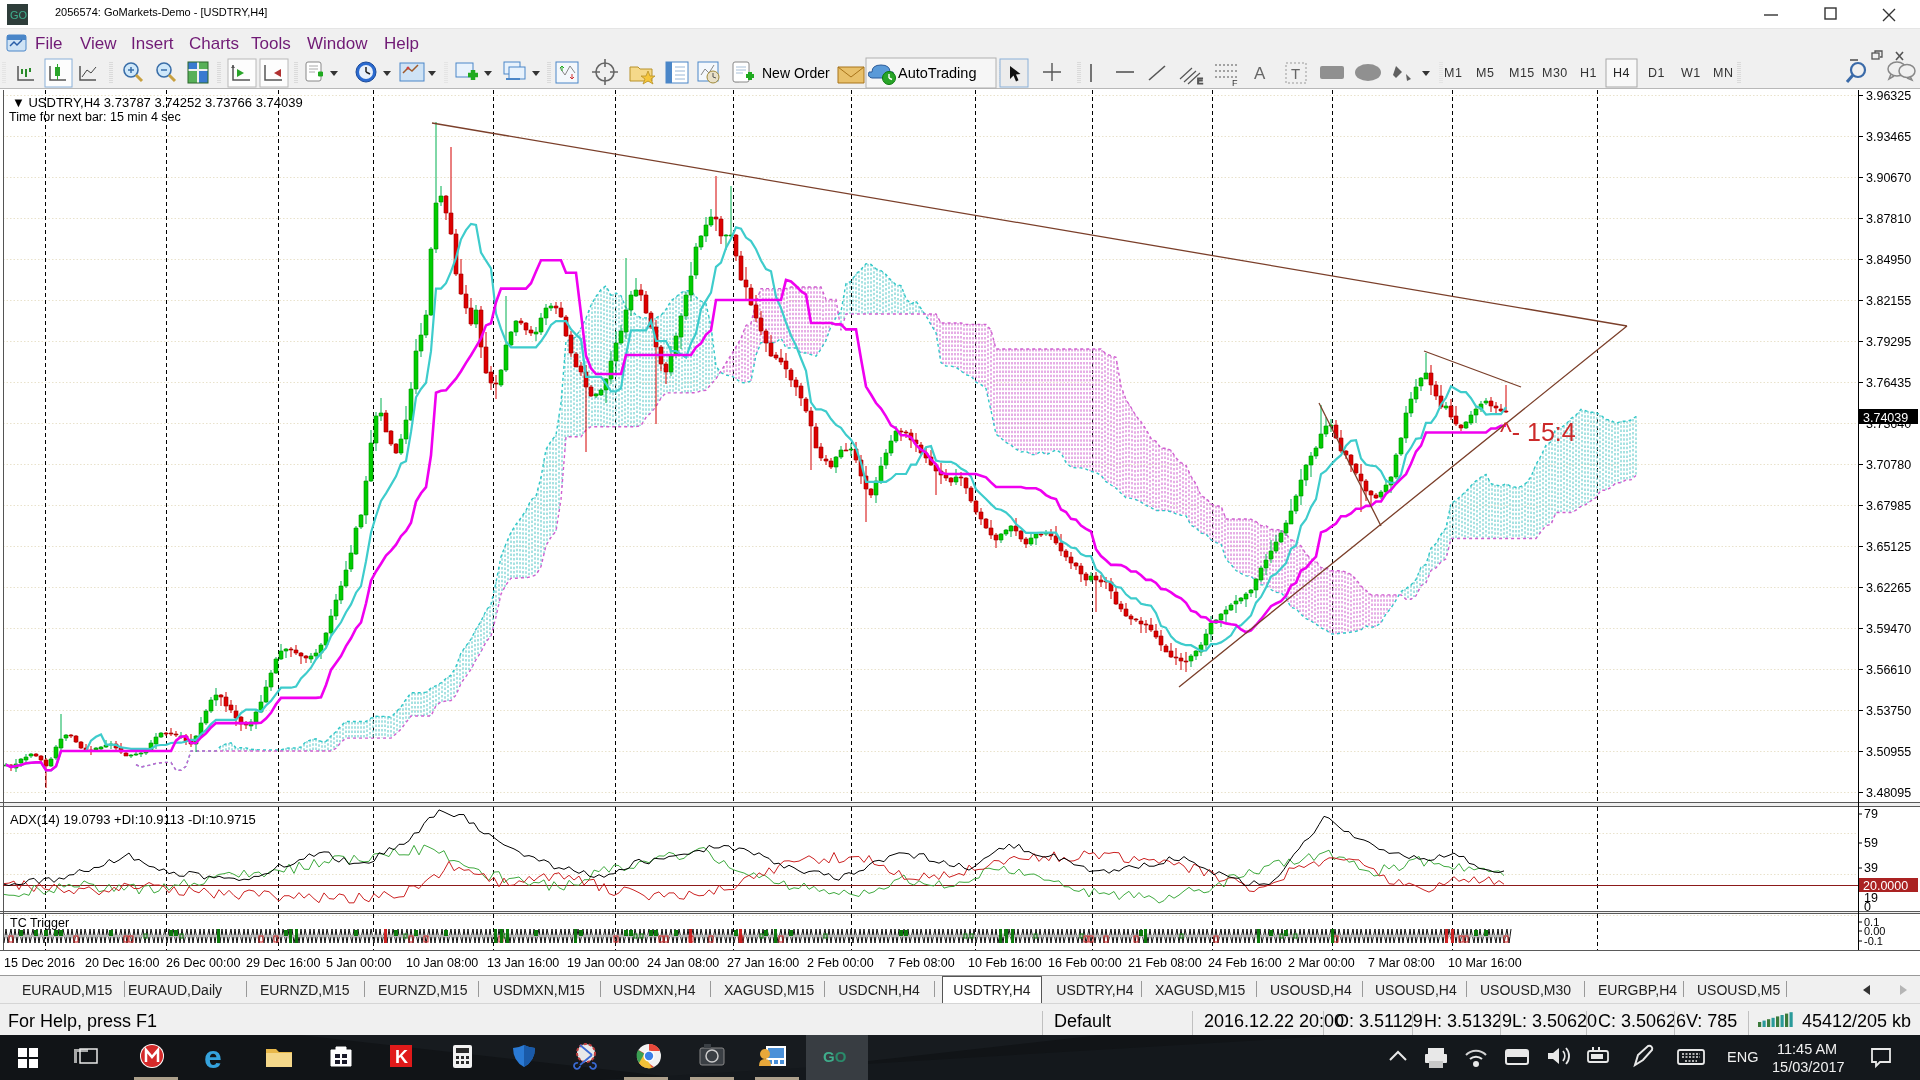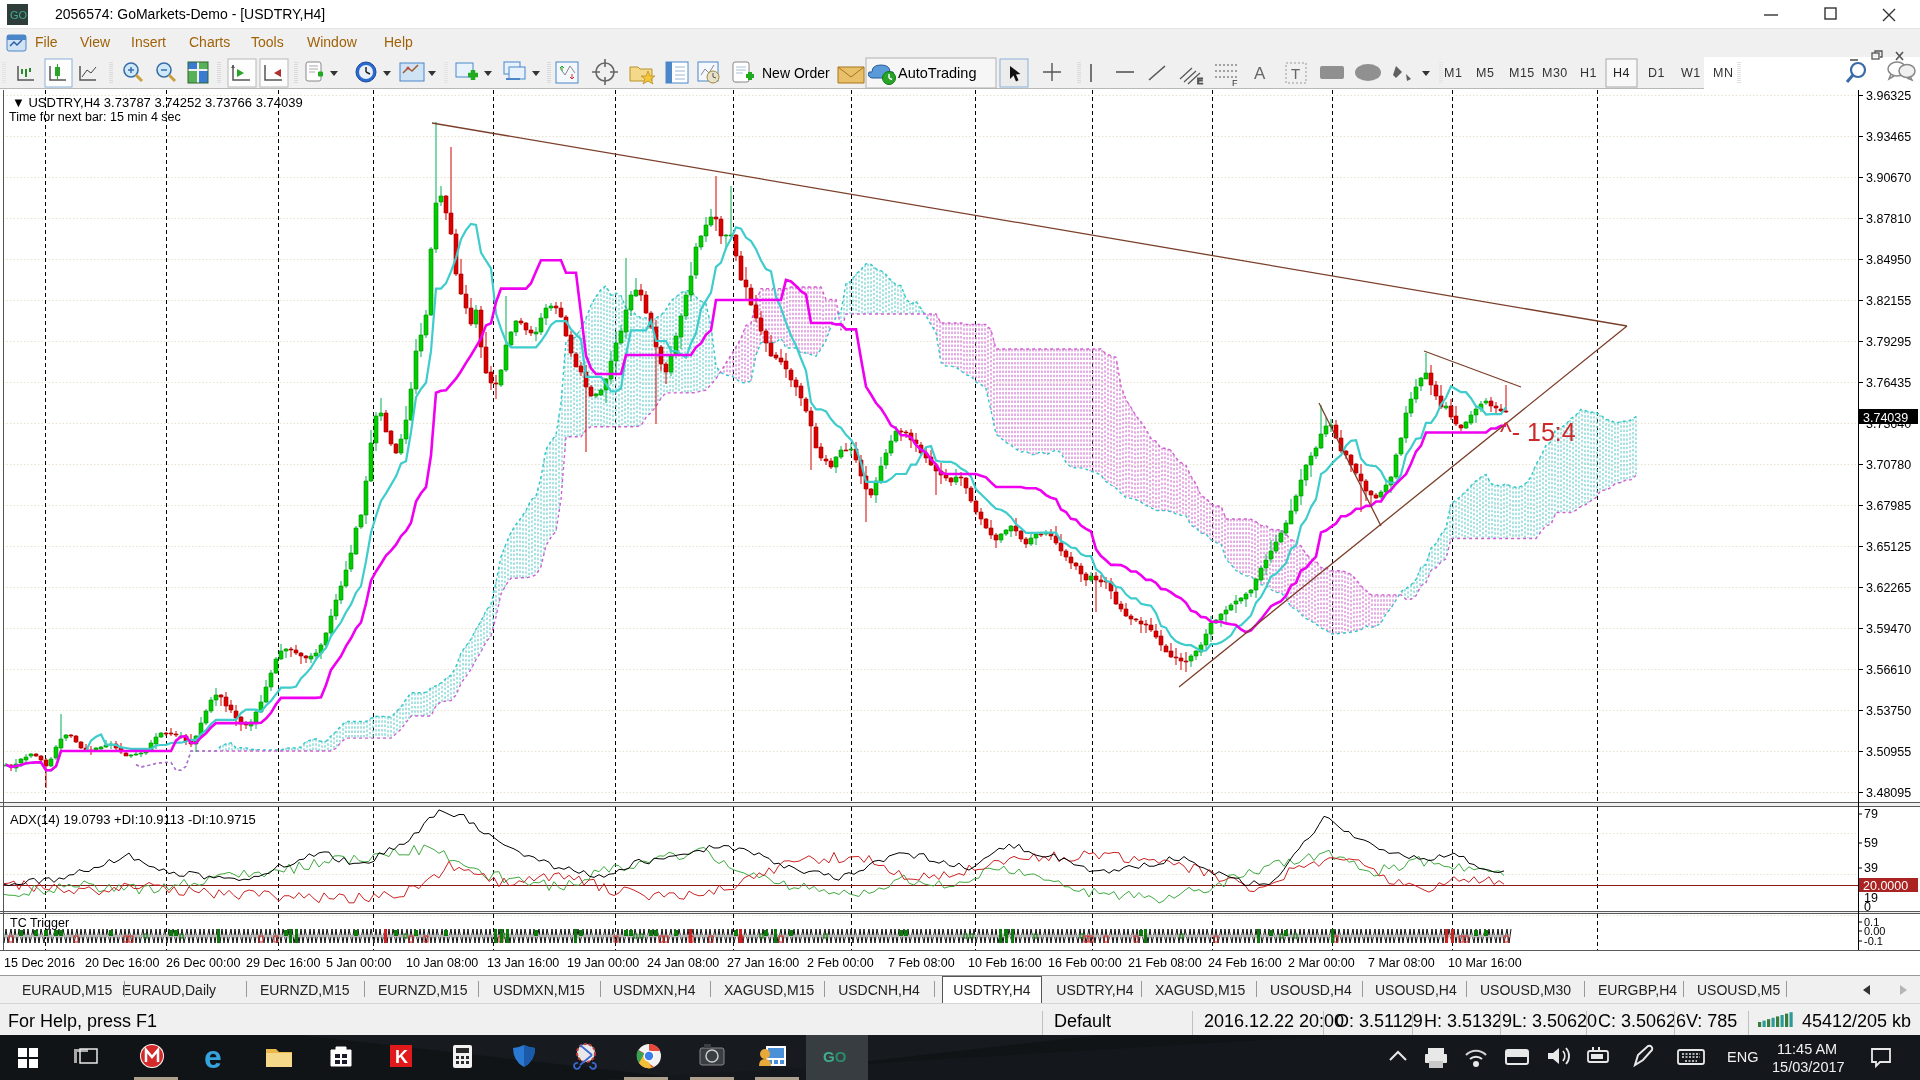--- a/index.html
+++ b/index.html
@@ -1,20 +1,20 @@
 <!DOCTYPE html>
 <html><head><meta charset="utf-8"><style>
 *{margin:0;padding:0;box-sizing:border-box}
 body{width:1920px;height:1080px;overflow:hidden;font-family:"Liberation Sans",sans-serif;background:#fff;position:relative}
 .abs{position:absolute}
 .titlebar{left:0;top:0;width:1920px;height:29px;background:#fff;border-bottom:1px solid #e5e5e5}
-.title-txt{left:55px;top:6px;font-size:14px;color:#000}
+.title-txt{left:55px;top:6px;font-size:11px;color:#000}
 .menubar{left:0;top:29px;width:1920px;height:28px;background:#f0f0f0}
-.menubar span{position:absolute;top:5px;font-size:14px;color:#a16207}
-.toolbar{left:0;top:57px;width:1704px;height:32px;background:#f0f0f0;border-bottom:1px solid #b8b8b8}
+.menubar span{position:absolute;top:5px;font-size:17px;color:#701a75}
+.toolbar{left:0;top:57px;width:1920px;height:32px;background:#f0f0f0;border-bottom:1px solid #b8b8b8}
 .tabs{left:0;top:975px;width:1920px;height:28px;background:#f0f0f0;border-top:1px solid #999}
 .tab{position:absolute;top:1px;height:25px;font-size:14px;color:#222;padding:5px 0 0 0;text-align:center}
 .tabsep{position:absolute;top:5px;width:1px;height:16px;background:#999}
 .statusbar{left:0;top:1003px;width:1920px;height:32px;background:#f0f0f0;border-top:1px solid #d5d5d5}
 .statusbar div{position:absolute;top:7px;font-size:18px;color:#000}
 .ssep{position:absolute;top:4px;width:1px;height:24px;background:#c0c0c0}
 .taskbar{left:0;top:1035px;width:1920px;height:45px;background:#111417}
 </style></head><body>
 <div class="abs titlebar"></div>
 <svg class="abs" style="left:7px;top:4px" width="21" height="21">
@@ -403,21 +403,21 @@
 <text x="968" y="967" font-size="12.5" fill="#000">10 Feb 16:00</text>
 <text x="1048" y="967" font-size="12.5" fill="#000">16 Feb 00:00</text>
 <text x="1128" y="967" font-size="12.5" fill="#000">21 Feb 08:00</text>
 <text x="1208" y="967" font-size="12.5" fill="#000">24 Feb 16:00</text>
 <text x="1288" y="967" font-size="12.5" fill="#000">2 Mar 00:00</text>
 <text x="1368" y="967" font-size="12.5" fill="#000">7 Mar 08:00</text>
 <text x="1448" y="967" font-size="12.5" fill="#000">10 Mar 16:00</text>
   </svg>
 <div class="abs tabs">
     <div class="tab" style="left:22px;width:86px">EURAUD,M15</div>
-    <div class="tab" style="left:122px;width:94px">EURAUD,Daily</div>
+    <div class="tab" style="left:128px;width:94px">EURAUD,Daily</div>
     <div class="tab" style="left:260px;width:88px">EURNZD,M15</div>
     <div class="tab" style="left:378px;width:88px">EURNZD,M15</div>
     <div class="tab" style="left:492px;width:94px">USDMXN,M15</div>
     <div class="tab" style="left:613px;width:81px">USDMXN,H4</div>
     <div class="tab" style="left:724px;width:88px">XAGUSD,M15</div>
     <div class="tab" style="left:838px;width:82px">USDCNH,H4</div>
     <div class="tab" style="left:942px;width:100px;background:#fff;border:1px solid #555;border-bottom:none;top:0;height:27px">USDTRY,H4</div>
     <div class="tab" style="left:1055px;width:80px">USDTRY,H4</div>
     <div class="tab" style="left:1155px;width:88px">XAGUSD,M15</div>
     <div class="tab" style="left:1270px;width:80px">USOUSD,H4</div>

